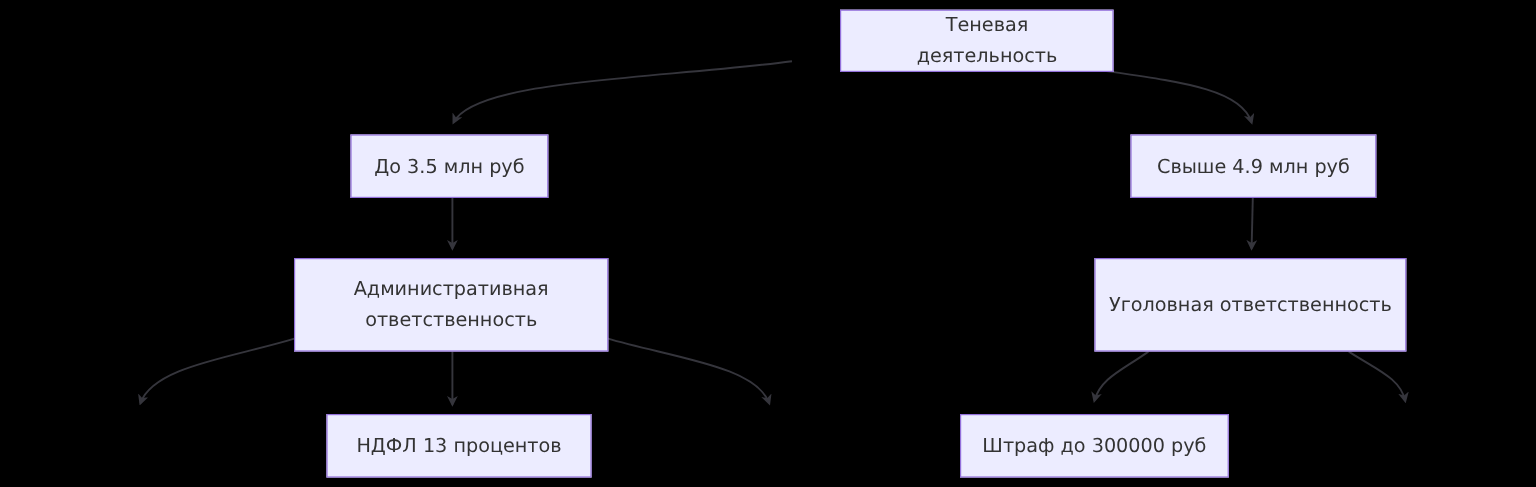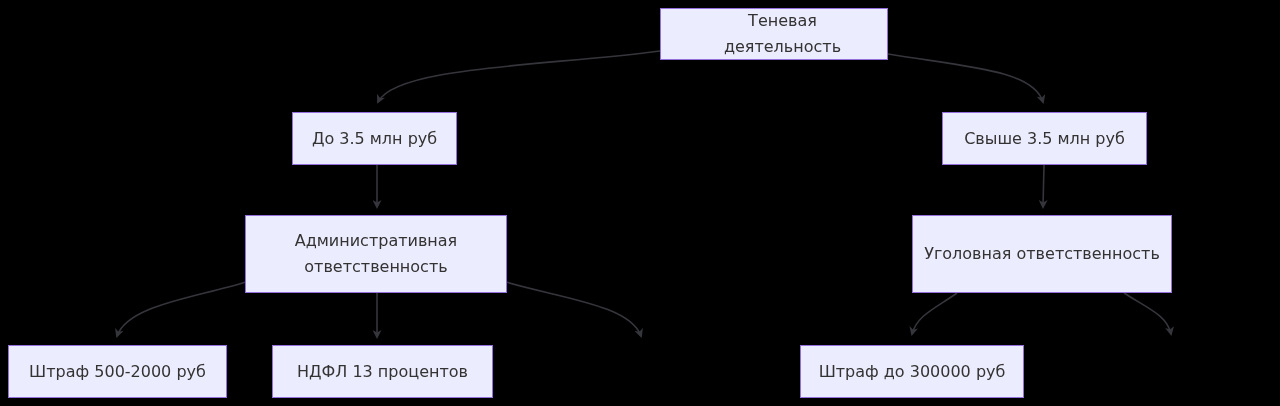--- a/index.html
+++ b/index.html
@@ -25,21 +25,21 @@
     box-sizing:border-box;
     background:var(--node-fill);
     border:1.8px solid var(--node-border);
     color:var(--node-text);
     display:flex;align-items:center;justify-content:center;
     text-align:center;
     font-size:16px;line-height:26px;
     padding:0 10px;
   }
   
-  .node-a{left:660px;top:8px;width:228px;height:52px;padding-left:27px;}
+  .node-a{left:700px;top:8px;width:228px;height:52px;padding-left:27px;}
   .node-b{left:292px;top:112px;width:165px;height:53px;}
   .node-c{left:942px;top:112px;width:205px;height:53px;}
   .node-d{left:245px;top:215px;width:262px;height:78px;}
   .node-e{left:912px;top:215px;width:260px;height:78px;}
   .node-f{left:8px;top:345px;width:219px;height:53px;}
   .node-g{left:272px;top:345px;width:221px;height:53px;}
   .node-h{left:532px;top:345px;width:226px;height:53px;}
   .node-i{left:800px;top:345px;width:224px;height:53px;}
   .node-j{left:1073px;top:345px;width:201px;height:53px;}
 </style>
@@ -65,30 +65,27 @@
     <path class="link" d="M 1124,293 C 1147,308 1167,315 1171,334" marker-end="url(#arrow)"></path>
   </svg>
 
   <div class="node node-a">
     <span>Теневая деятельность</span>
   </div>
   <div class="node node-b">
     <span>До 3.5 млн руб</span>
   </div>
   <div class="node node-c">
-    <span>Свыше 3.5 млн руб</span>
+    <span>Свыше 4.9 млн руб</span>
   </div>
   <div class="node node-e">
     <span>Уголовная ответственность</span>
   </div>
   <div class="node node-d">
     <span>Административная ответственность</span>
-  </div>
-  <div class="node node-f">
-    <span>Штраф 500-2000 руб</span>
   </div>
   <div class="node node-g">
     <span>НДФЛ 13 процентов</span>
   </div>
   <div class="node node-i">
     <span>Штраф до 300000 руб</span>
   </div>
 
 </div>
 

